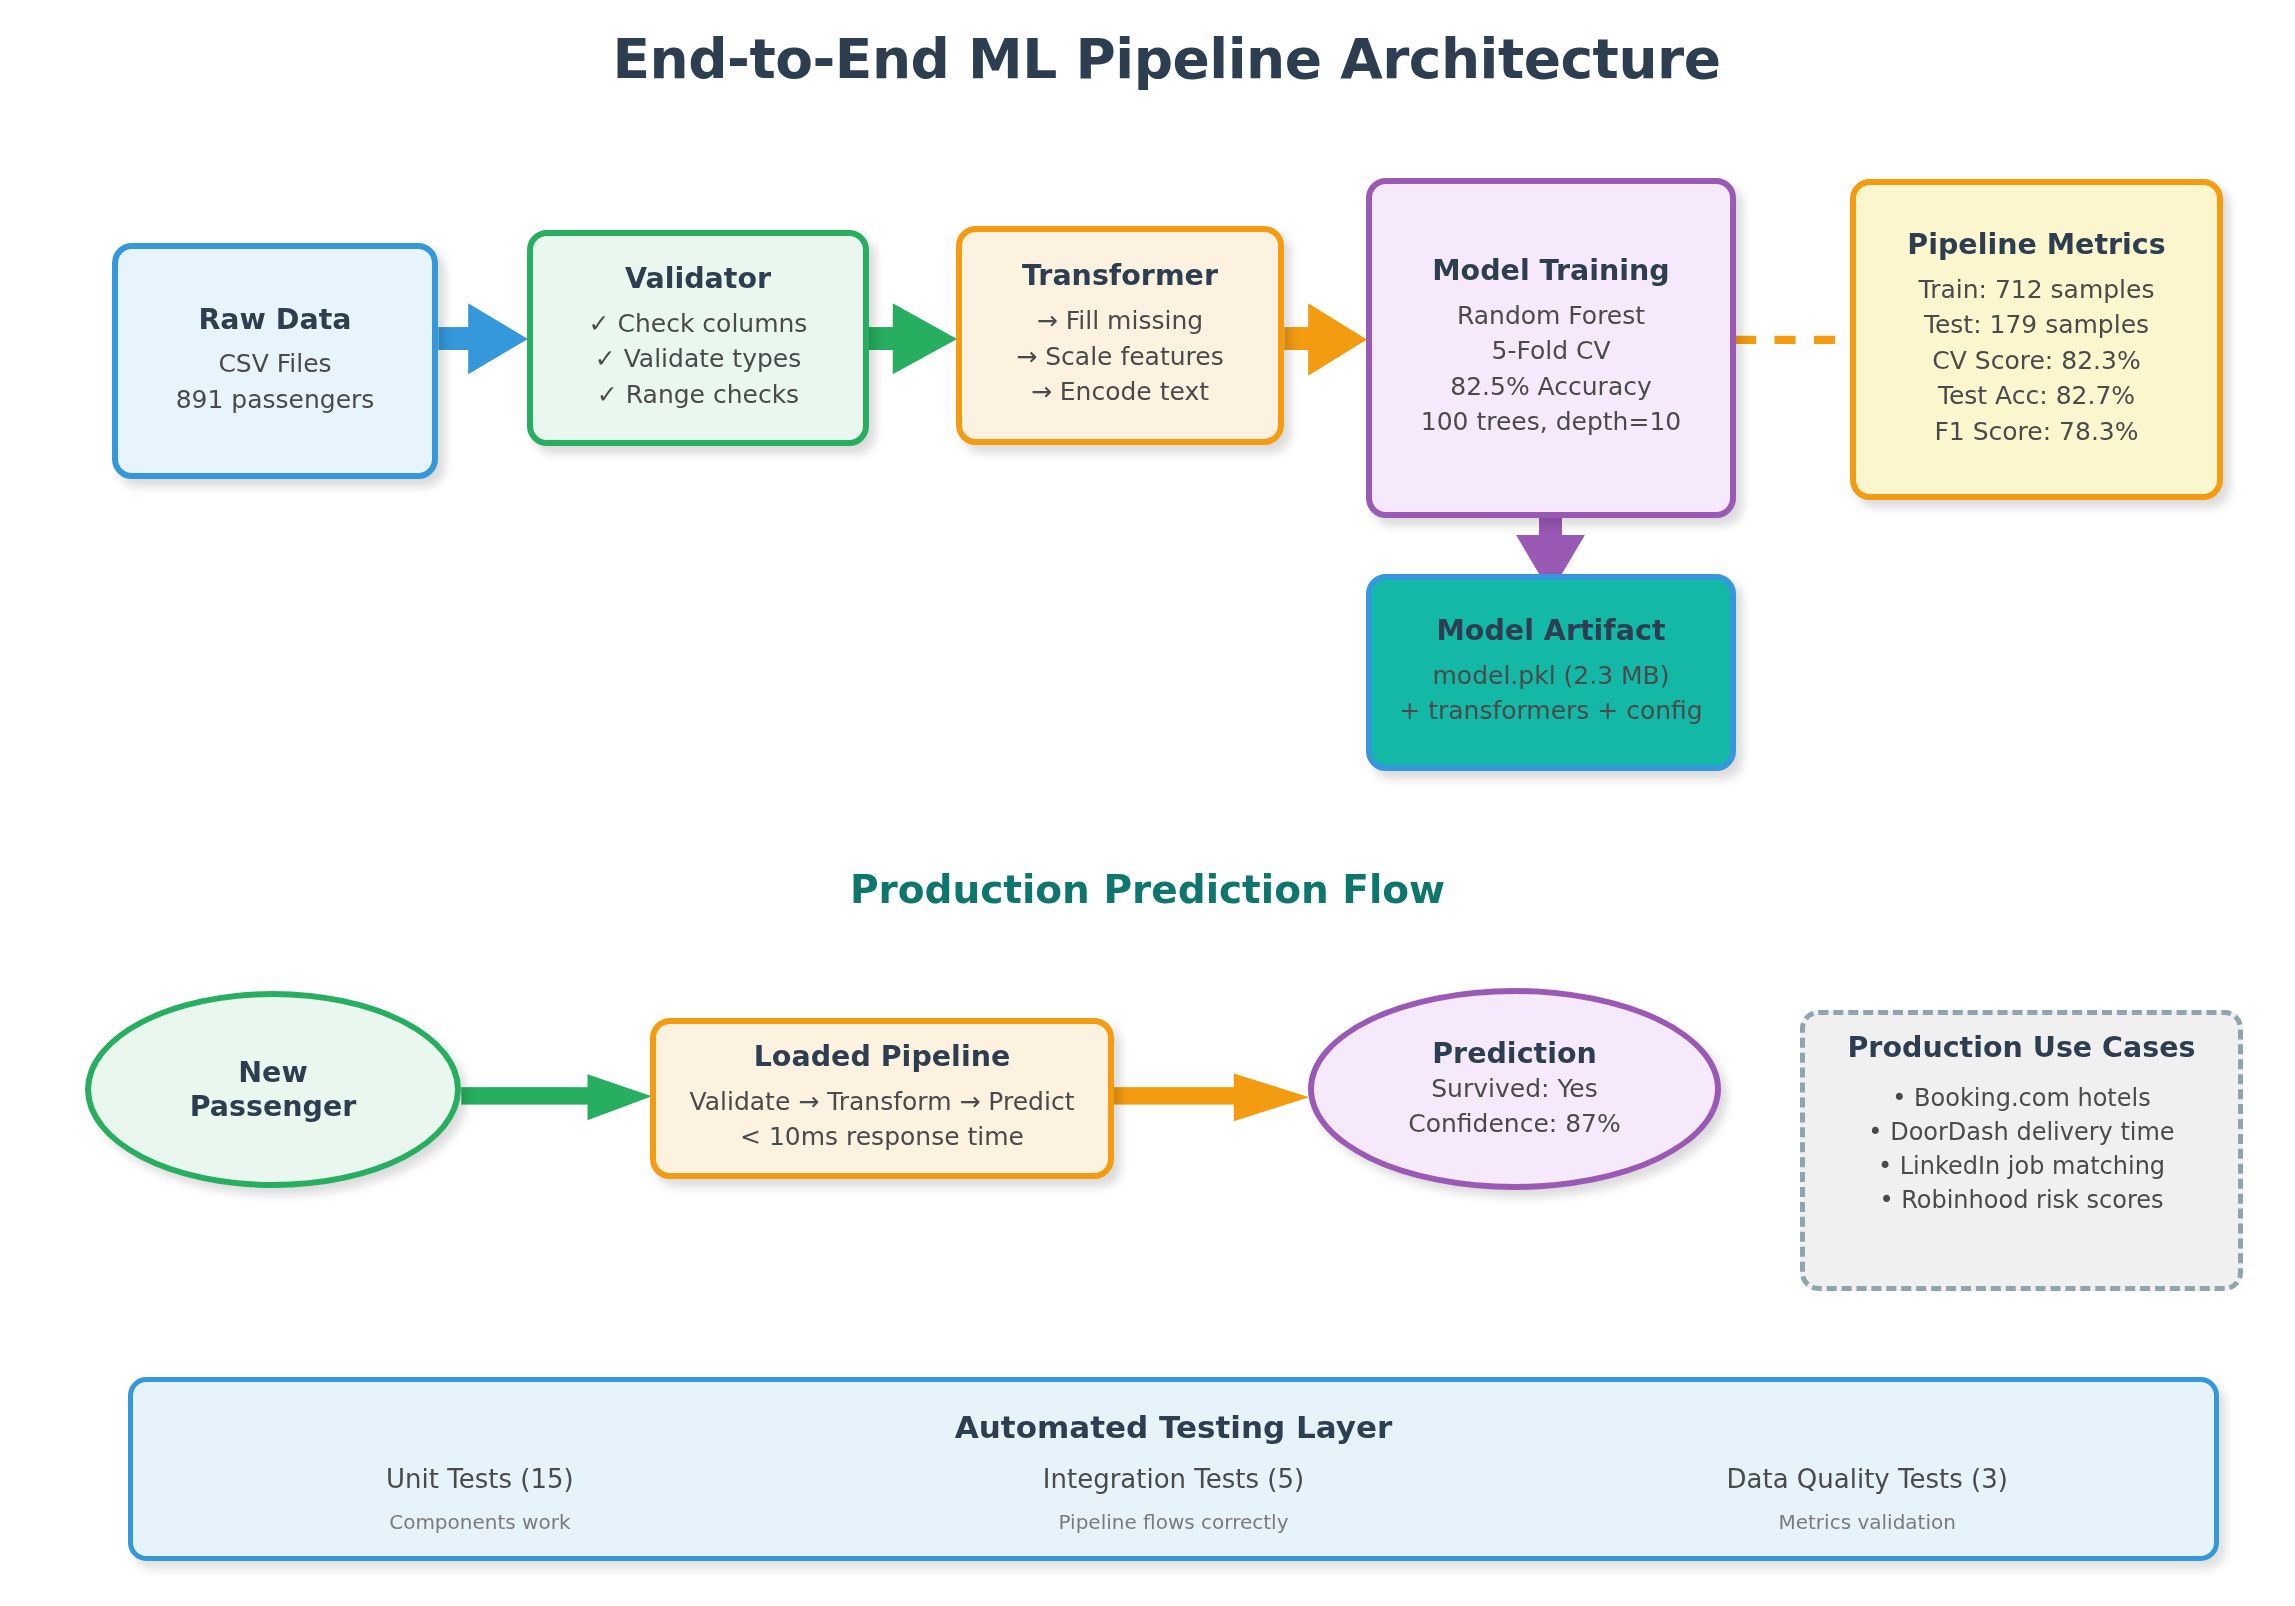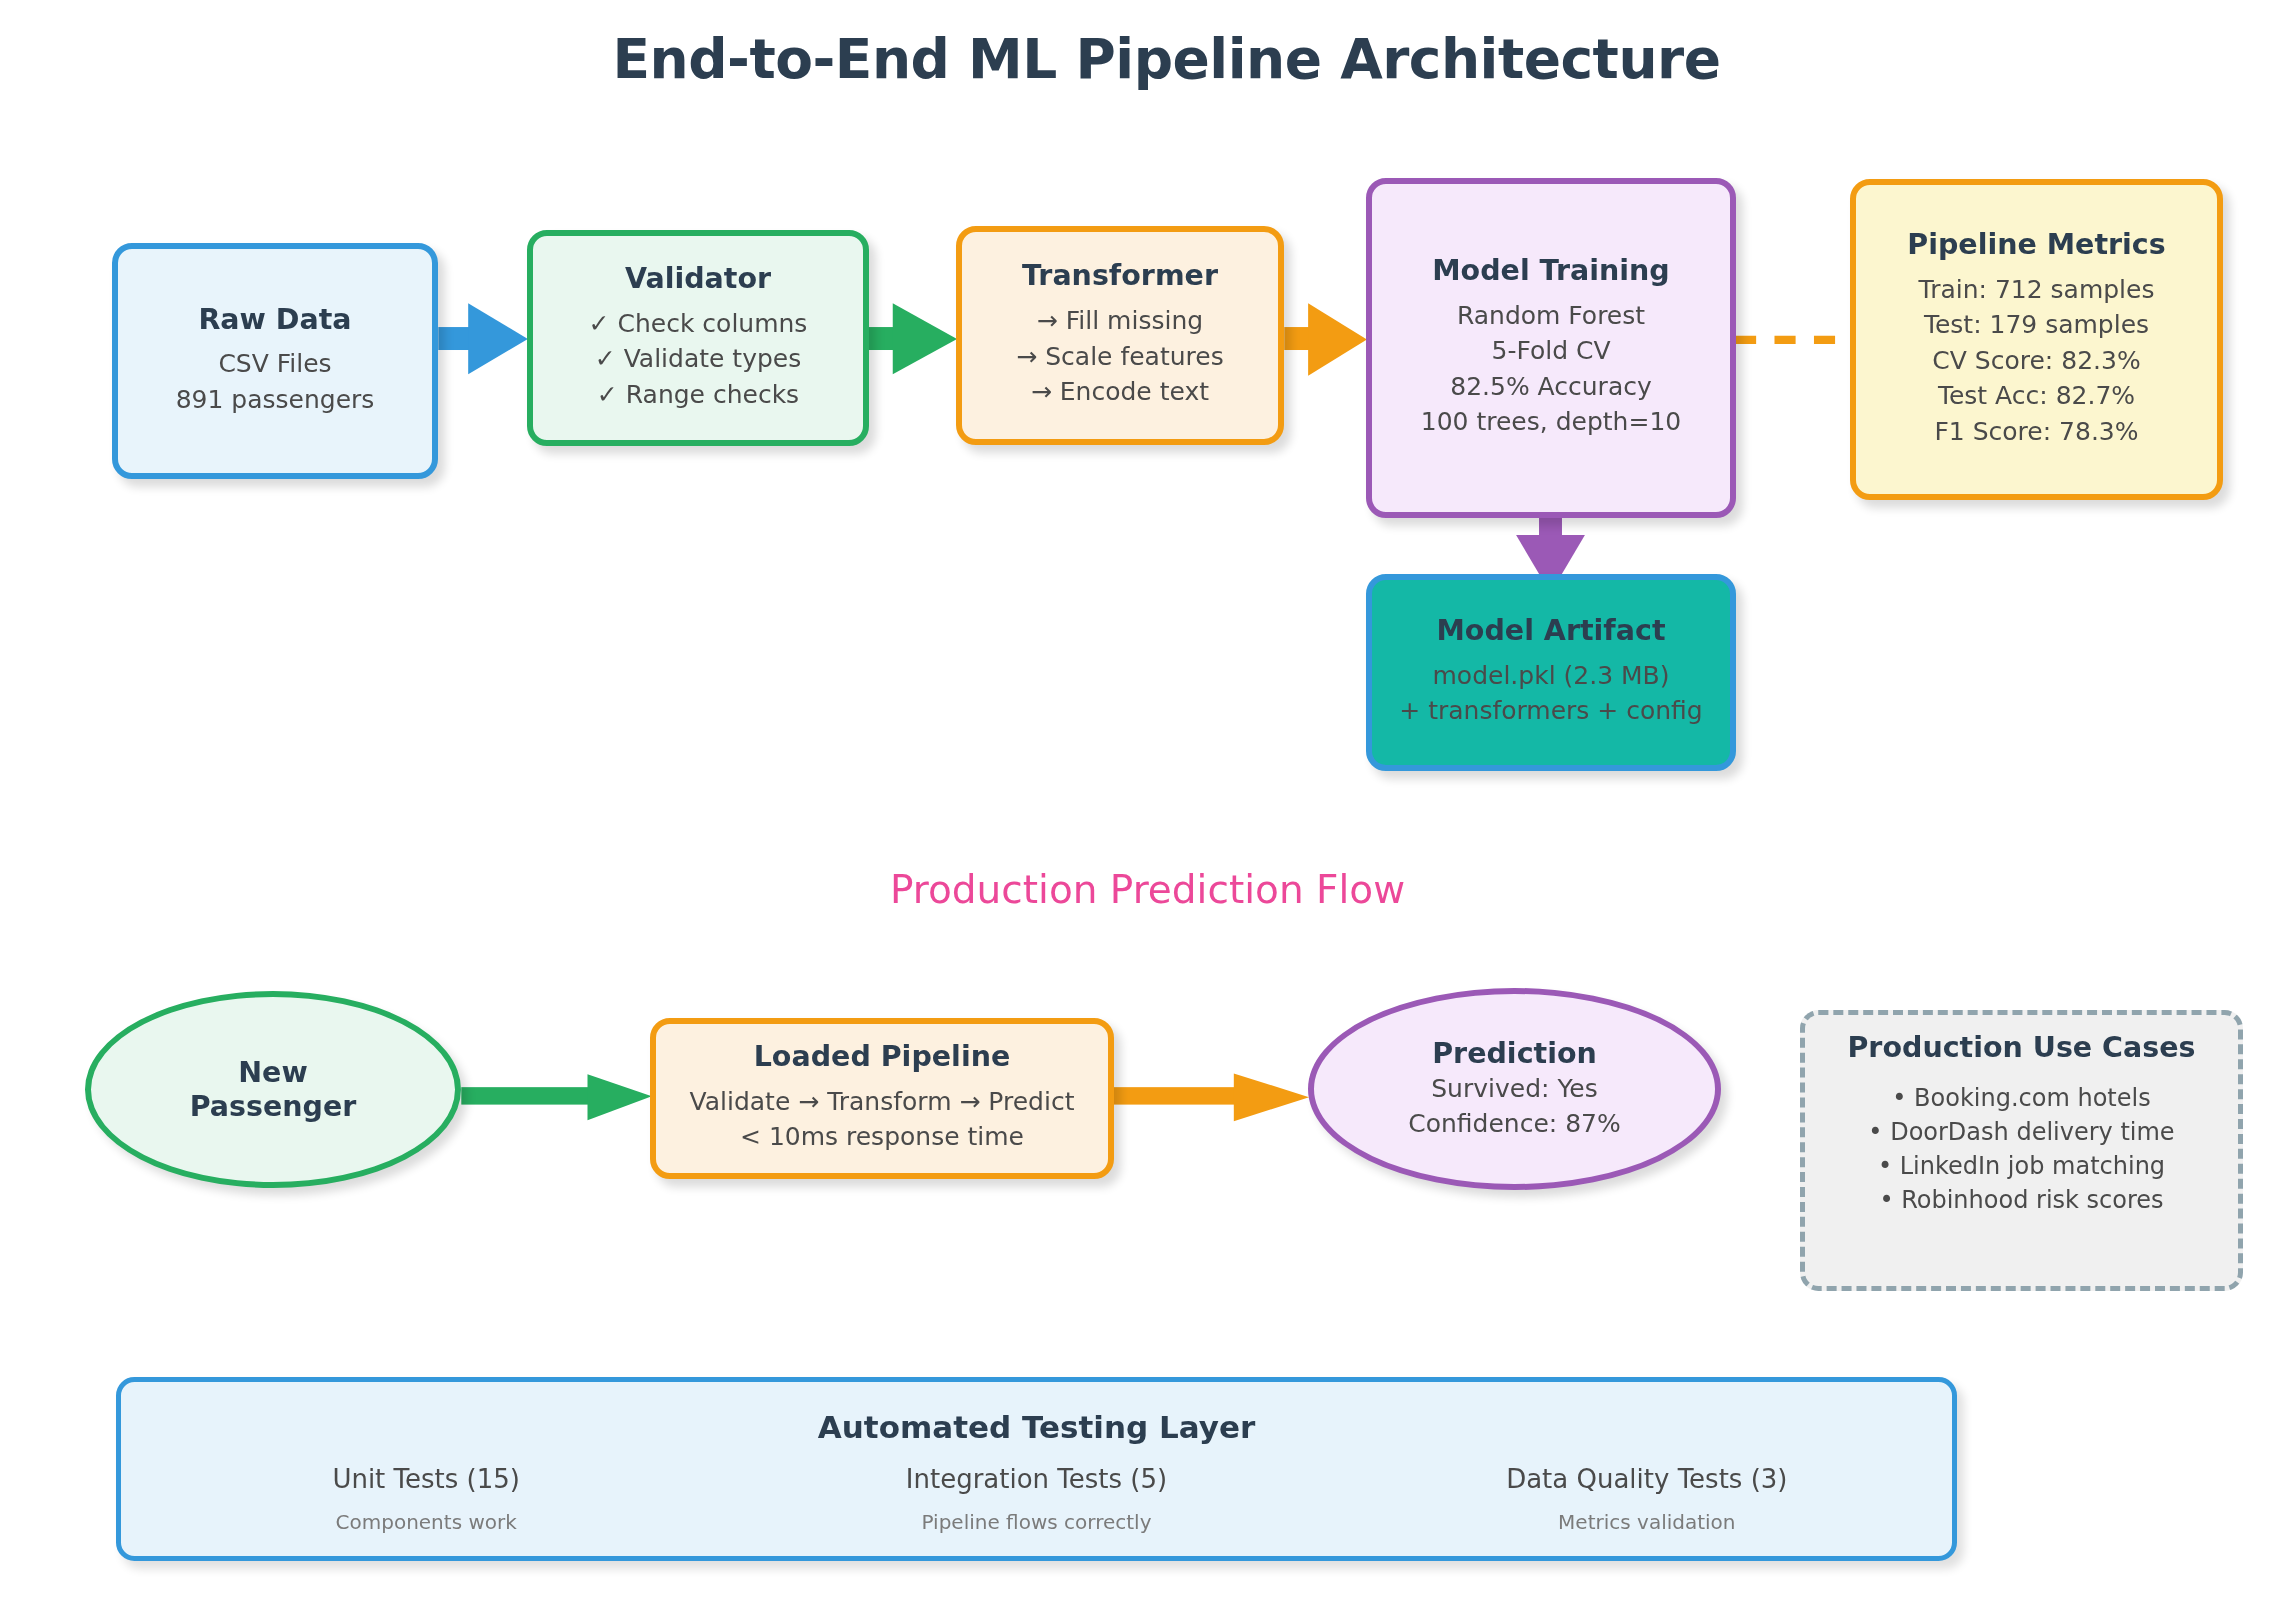--- a/index.html
+++ b/index.html
@@ -29,22 +29,22 @@
     color: #2c3e50;
     letter-spacing: -0.5px;
     padding-left: 38px;
   }
   .section-title {
     position: absolute;
     left: 0; right: 0;
     top: 867px;
     text-align: center;
     font-size: 39px;
-    font-weight: normal;
-    color: #ec4899;
+    font-weight: bold;
+    color: #0f766e;
   }
   
   .node {
     position: absolute;
     box-sizing: border-box;
     border-style: solid;
     border-width: 6px;
     border-radius: 20px;
     display: flex;
     flex-direction: column;
@@ -168,21 +168,21 @@
   #node-use-cases .uc-item {
     font-size: 24px;
     color: #4a4a4a;
     line-height: 1.42;
     white-space: nowrap;
   }
 
   
   #testing-layer {
     position: absolute;
-    left: 116px; top: 1377px; width: 1841px; height: 184px;
+    left: 128px; top: 1377px; width: 2091px; height: 184px;
     box-sizing: border-box;
     border: 5px solid #3498db;
     border-radius: 18.4px;
     background: #e7f3fb;
     box-shadow: 6.4px 7.3px 10px rgba(0,0,0,0.12);
   }
   #testing-layer .tl-title {
     position: absolute;
     left: 0; right: 0; top: 27px;
     text-align: center;

